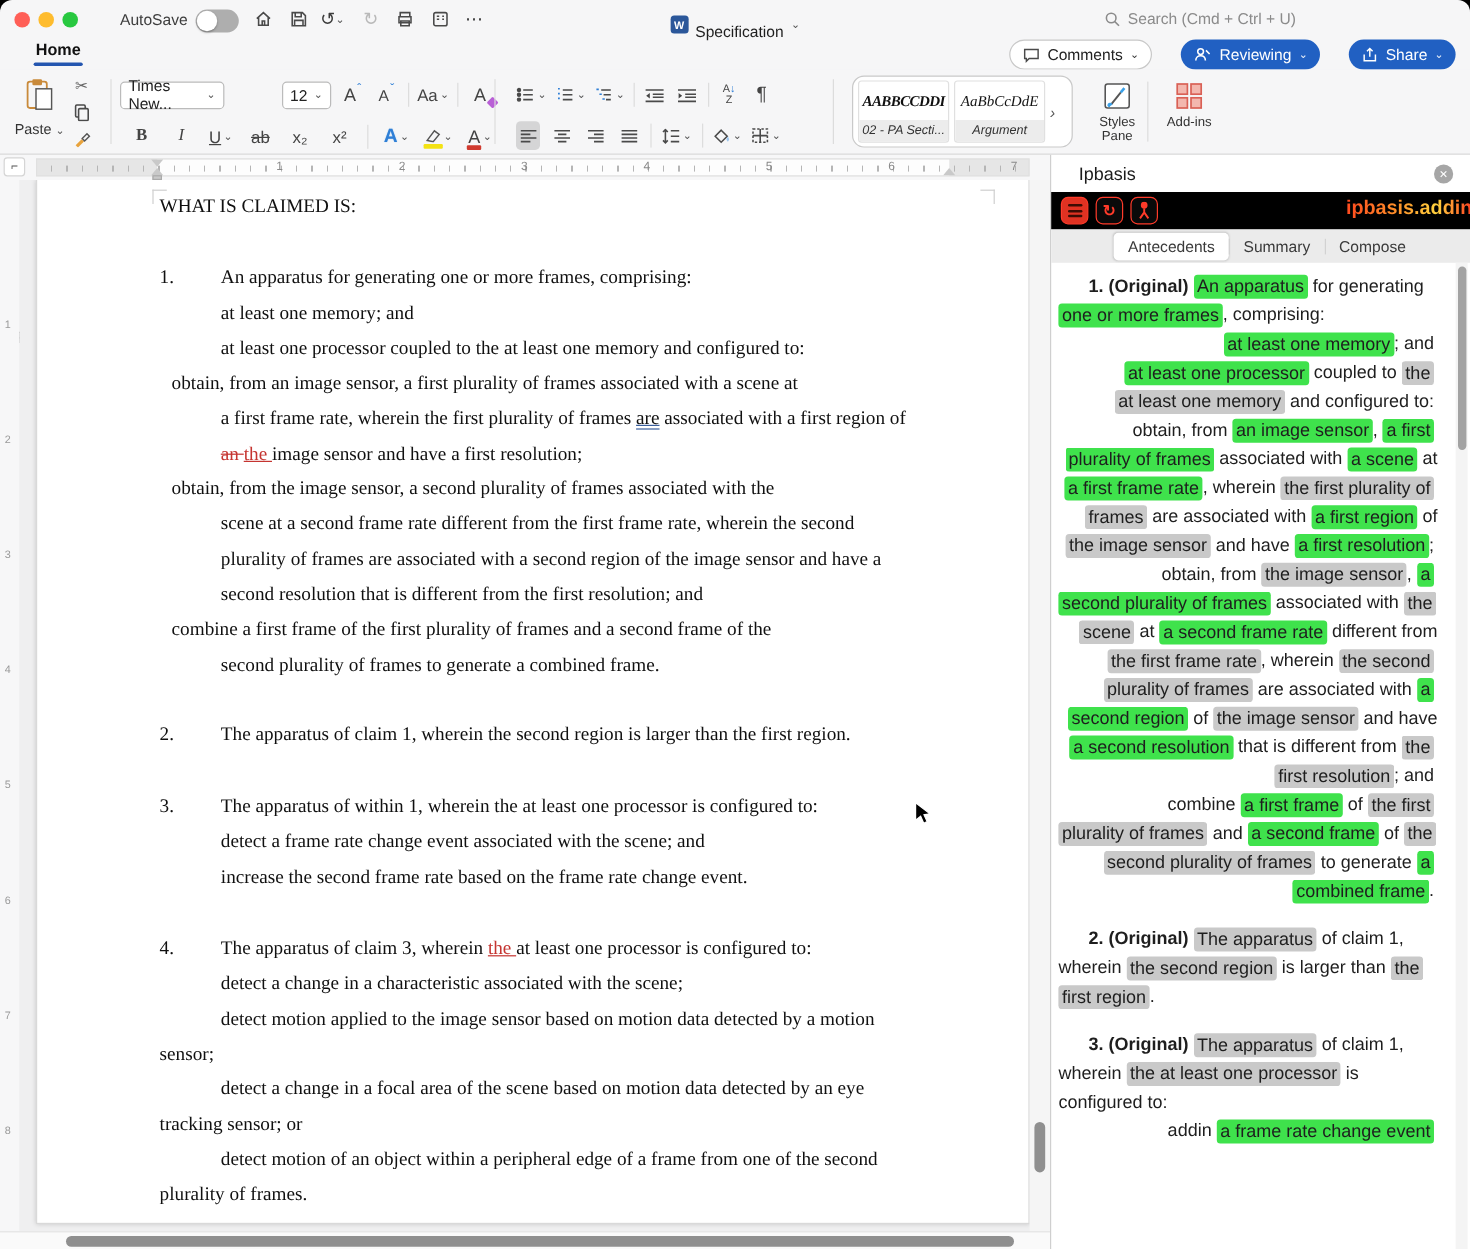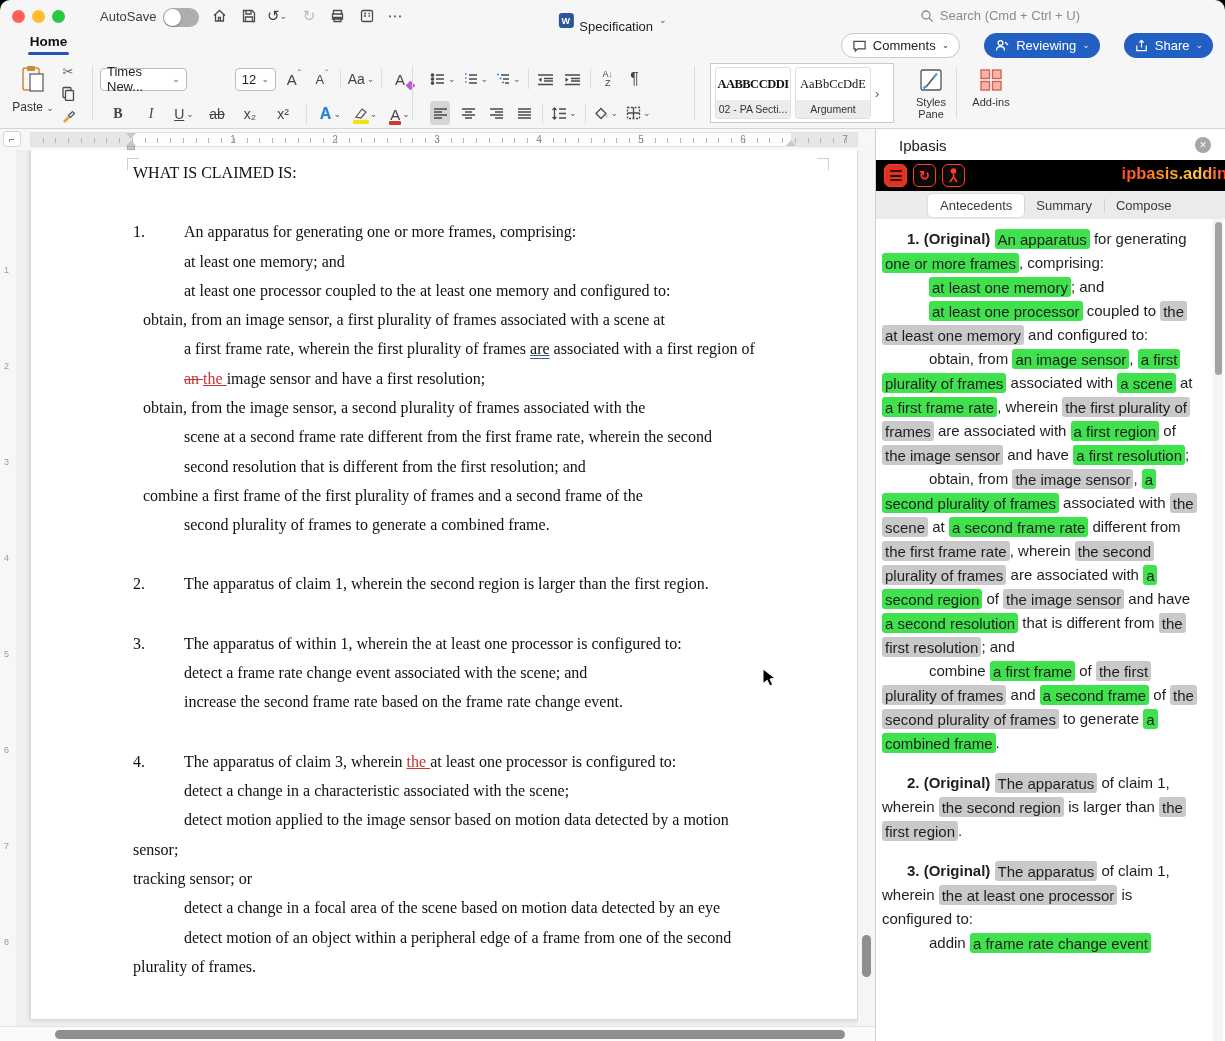--- a/index.html
+++ b/index.html
@@ -79,21 +79,21 @@
   .grow-caret { font-size:10px; color:#2f7fd6; margin-left:1px; transform:translateY(-5px); display:inline-block; }
   .clear-fmt { position:relative; }
   .clear-fmt .eraser { position:absolute; right:-4px; bottom:2px; width:7px; height:7px; background:#b95fd6;
                        transform:rotate(45deg); border-radius:1px; }
 
   
   svg.mini { stroke:#4a4a4a; fill:none; stroke-width:1.3; }
 
   
   .gallery { position:absolute; left:6px; top:5px; width:184px; height:60px; border:1px solid #c9c9c9;
-             border-radius:0; background:#fff; display:flex; align-items:center; padding:4px; gap:4px; }
+             border-radius:10px; background:#fff; display:flex; align-items:center; padding:4px; gap:4px;font-style:italic; }
   .stylecard { width:76px; height:52px; border:1px solid #e0e0e0; border-radius:3px; overflow:hidden;
                display:flex; flex-direction:column; }
   .stylecard .prev { flex:1; display:flex; align-items:center; justify-content:center;
                      font-family:"Liberation Serif",serif; font-size:12.5px; color:#111; white-space:nowrap; }
   .stylecard .prev.bold { font-weight:700; letter-spacing:-.5px; }
   .stylecard .nm { height:18px; background:#ececec; font-size:10.5px; color:#333; display:flex;
                    align-items:center; justify-content:center; white-space:nowrap; overflow:hidden; }
   .gal-more { color:#555; font-size:13px; }
   .bigbtn { position:absolute; top:6px; width:58px; text-align:center; color:#333; font-size:11px; }
   .bigbtn .ig { height:32px; display:flex; align-items:center; justify-content:center; }
@@ -159,21 +159,21 @@
            background:linear-gradient(90deg,#ff4a1f 0%,#ff8c28 38%,#ffd23e 72%,#ff3b1f 100%);
            -webkit-background-clip:text; background-clip:text; color:transparent; }
   .ptabs { height:28px; background:#ebebeb; display:flex; align-items:center; padding-left:52px; }
   .ptab { font-size:13px; color:#3a3a3a; padding:4px 12px; border-radius:4px; position:relative; }
   .ptab.active { background:#fff; box-shadow:0 0 2px rgba(0,0,0,.2); }
   .ptab + .ptab::before { content:""; position:absolute; left:0; top:5px; bottom:5px; width:1px; background:#d2d2d2; }
   .panel-body { position:absolute; top:90px; left:0; right:0; bottom:0; overflow:hidden;
                 padding:8px 30px 0 6px; font-size:15px; line-height:24px; color:#1e1e1e; }
   .para { margin:0; }
   .para.claim { text-indent:25px; }
-  .para.clause { text-indent:47px; }
+  .para.clause { text-indent:47px;text-align:right; }
   .para.mt { margin-top:16px; }
   .para .b { font-weight:700; }
   .hl { border-radius:3px; padding:1.5px 3px; -webkit-box-decoration-break:clone; box-decoration-break:clone; }
   .pscroll { position:absolute; right:2px; top:90px; bottom:0; width:10px; background:#f4f4f4; }
   .pthumb { position:absolute; left:1.5px; width:7px; border-radius:4px; background:#a3a3a3; top:3px; height:153px; }
 
   .cursor { position:absolute; left:762px; top:668px; z-index:50; pointer-events:none; }
 </style>
 </head>
 <body>
@@ -550,33 +550,34 @@
       <div class="doc-content" id="doc-content">
           <div class="doc-line i0"><span>WHAT IS CLAIMED IS:</span></div>
           <div class="doc-line i1" style="margin-top: 30px;"><span class="claim-num">1.</span><span>An apparatus for generating one or more frames, comprising:</span></div>
           <div class="doc-line i1"><span>at least one memory; and</span></div>
           <div class="doc-line i1"><span>at least one processor coupled to the at least one memory and configured to:</span></div>
           <div class="doc-line i2"><span>obtain, from an image sensor, a first plurality of frames associated with a scene at</span></div>
           <div class="doc-line i1"><span>a first frame rate, wherein the first plurality of frames </span><span class="r-fmt">are</span><span> associated with a first region of</span></div>
           <div class="doc-line i1"><span class="r-del">an</span><span class="r-del"> </span><span class="r-ins">the </span><span>image sensor and have a first resolution;</span></div>
           <div class="doc-line i2"><span>obtain, from the image sensor, a second plurality of frames associated with the</span></div>
           <div class="doc-line i1"><span>scene at a second frame rate different from the first frame rate, wherein the second</span></div>
+          <div class="doc-line i1"><span>plurality of frames are associated with a second region of the image sensor and have a</span></div>
           <div class="doc-line i1"><span>second resolution that is different from the first resolution; and</span></div>
           <div class="doc-line i2"><span>combine a first frame of the first plurality of frames and a second frame of the</span></div>
           <div class="doc-line i1"><span>second plurality of frames to generate a combined frame.</span></div>
           <div class="doc-line i1" style="margin-top: 29px;"><span class="claim-num">2.</span><span>The apparatus of claim 1, wherein the second region is larger than the first region.</span></div>
           <div class="doc-line i1" style="margin-top: 31px;"><span class="claim-num">3.</span><span>The apparatus of within 1, wherein the at least one processor is configured to:</span></div>
           <div class="doc-line i1"><span>detect a frame rate change event associated with the scene; and</span></div>
           <div class="doc-line i1"><span>increase the second frame rate based on the frame rate change event.</span></div>
           <div class="doc-line i1" style="margin-top: 30px;"><span class="claim-num">4.</span><span>The apparatus of claim 3, wherein </span><span class="r-ins">the </span><span>at least one processor is configured to:</span></div>
           <div class="doc-line i1"><span>detect a change in a characteristic associated with the scene;</span></div>
           <div class="doc-line i1"><span>detect motion applied to the image sensor based on motion data detected by a motion</span></div>
           <div class="doc-line i0"><span>sensor;</span></div>
+          <div class="doc-line i1"><span>detect a change in a focal area of the scene based on motion data detected by an eye</span></div>
           <div class="doc-line i0"><span>tracking sensor; or</span></div>
-          <div class="doc-line i1"><span>detect a change in a focal area of the scene based on motion data detected by an eye</span></div>
           <div class="doc-line i1"><span>detect motion of an object within a peripheral edge of a frame from one of the second</span></div>
           <div class="doc-line i0"><span>plurality of frames.</span></div>
         </div>
     </div>
   </div>
   <div class="vscroll">
       <div class="vthumb"></div>
     </div>
   <div class="hscroll">
       <div class="hthumb"></div>

